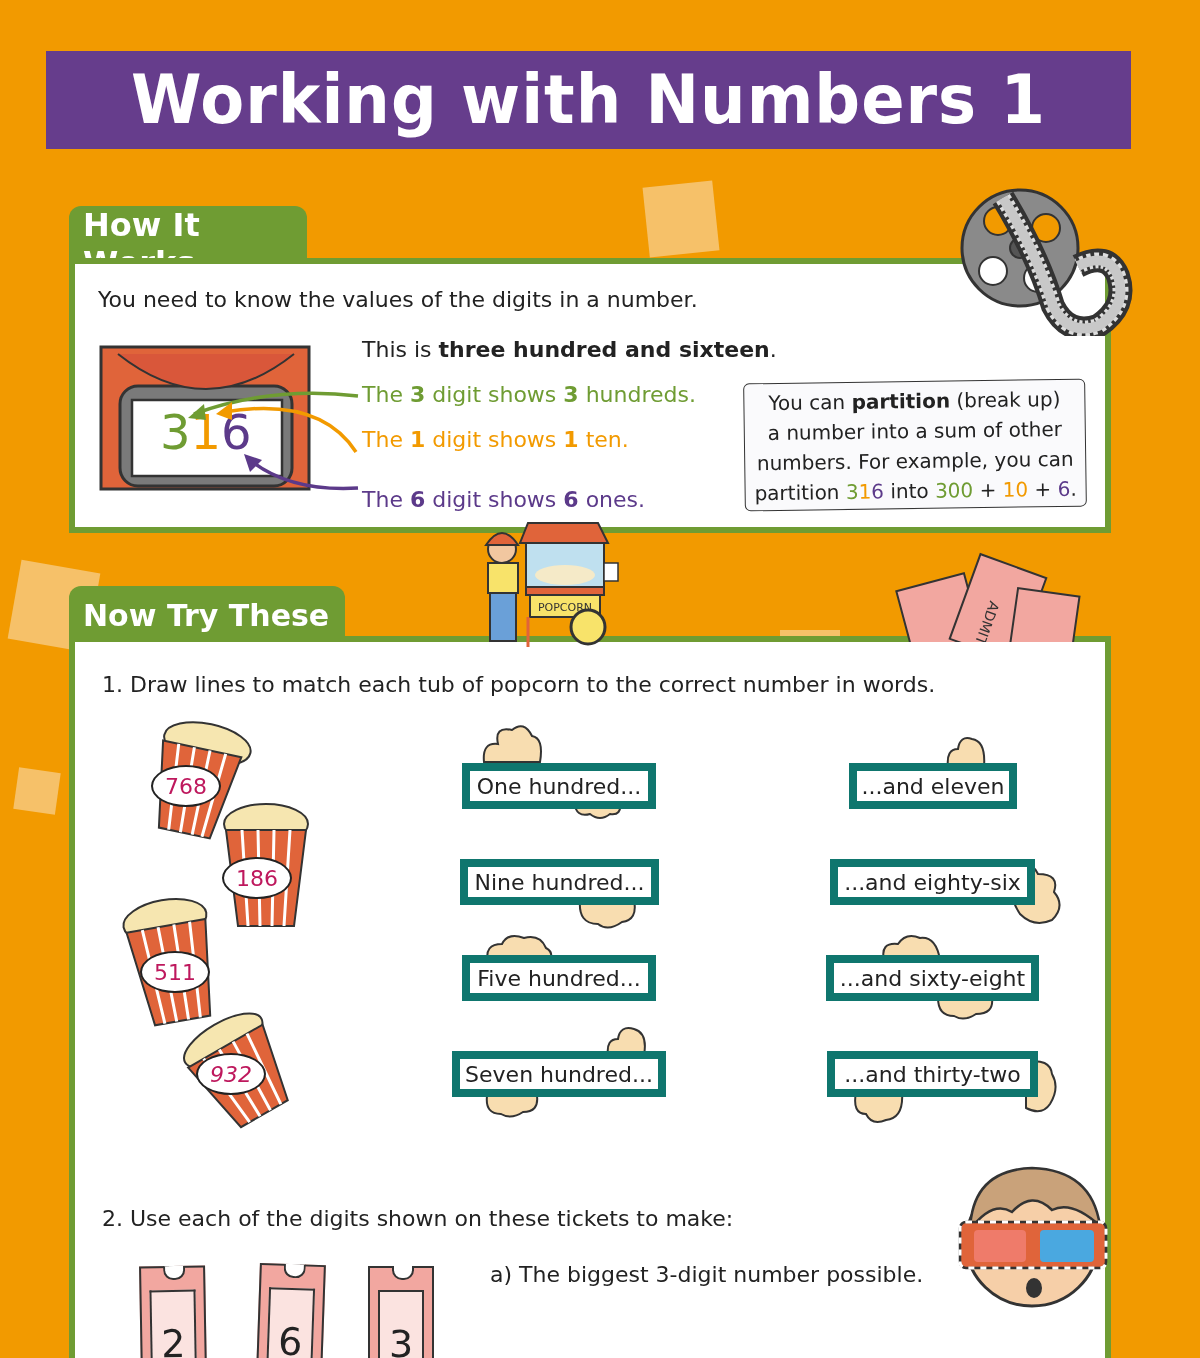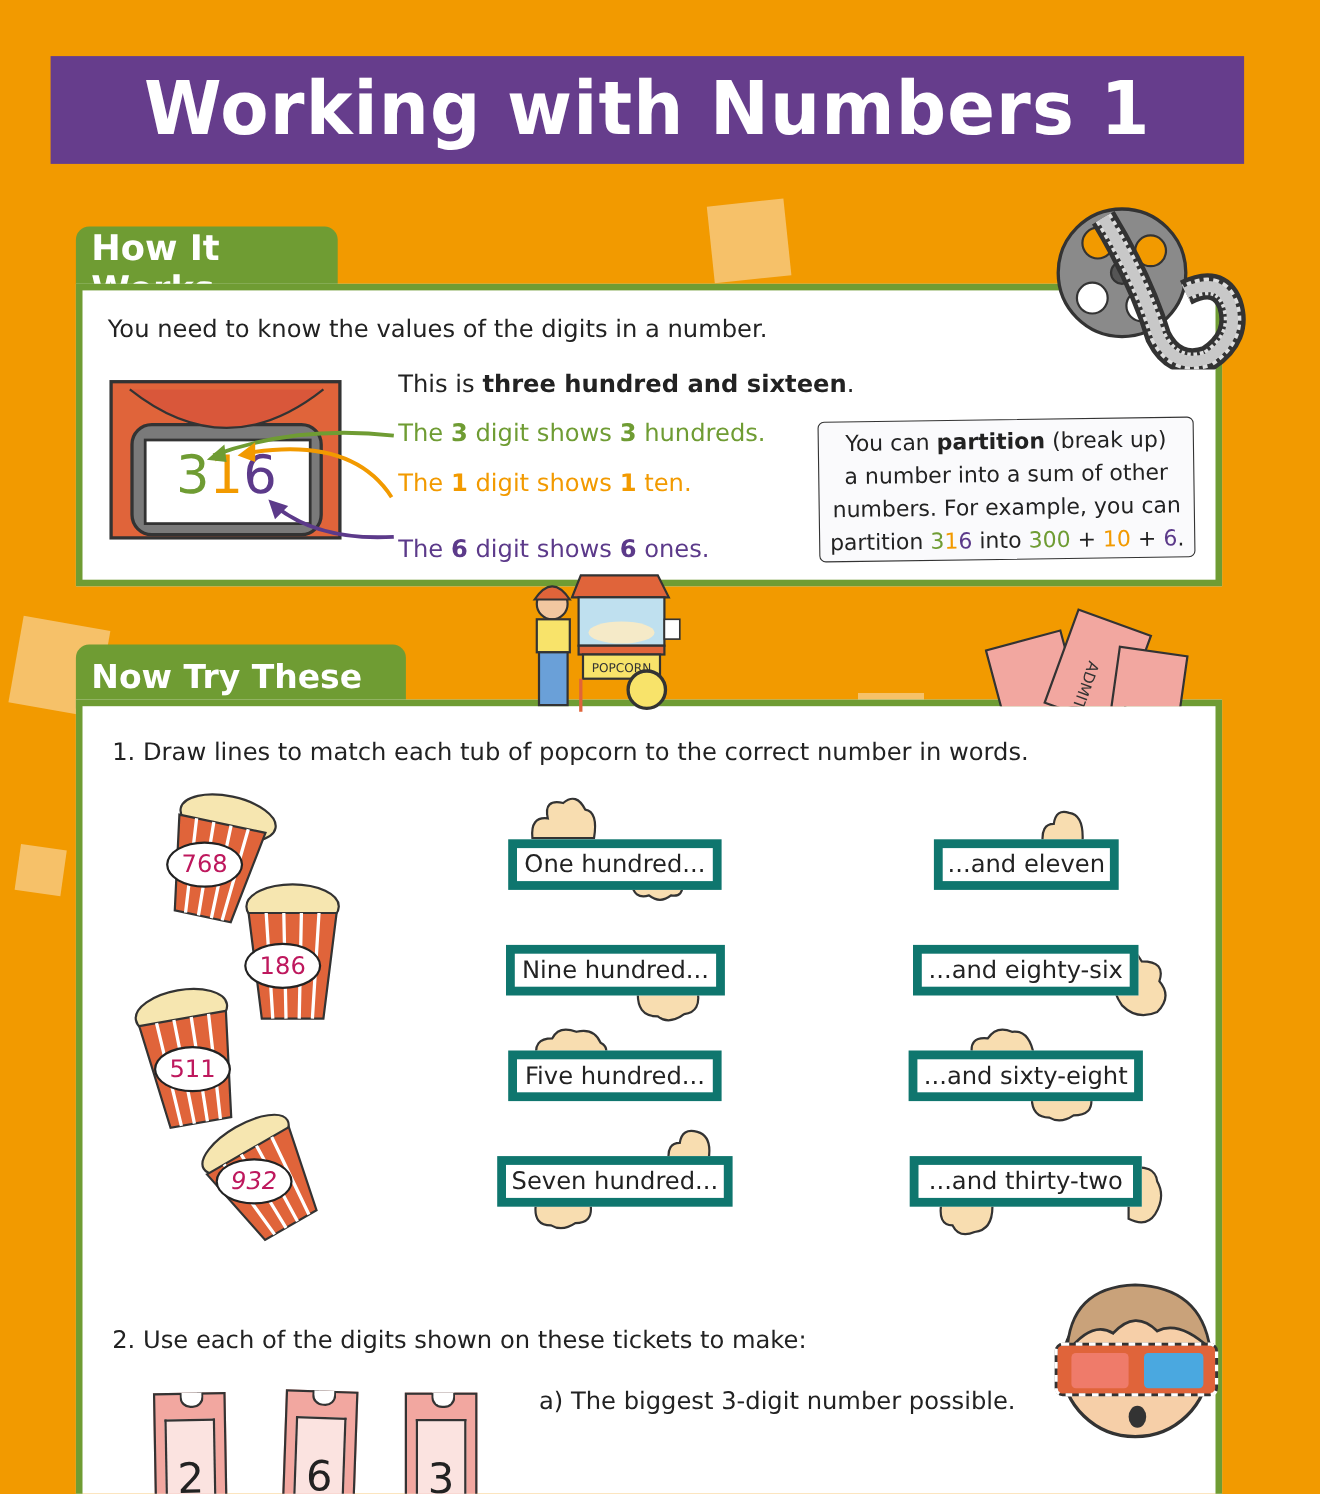--- a/index.html
+++ b/index.html
@@ -124,21 +124,21 @@
   <span>The </span><span class="b">6</span><span> digit shows </span><span class="b">6</span><span> ones.</span>
 </div>
 
 <div class="callout">
   <div><span>You can </span><span class="b">partition</span><span> (break up)</span></div>
   <div>a number into a sum of other</div>
   <div>numbers.  For example, you can</div>
   <div><span>partition </span><span class="green">3</span><span class="orange">1</span><span class="purple">6</span><span> into </span><span class="green">300</span><span> + </span><span class="orange">10</span><span> + </span><span class="purple">6</span><span>.</span></div>
 </div>
 
-<div class="tab" style="left:69px;top:586px;width:300px;height:58px;font-size:30px;">
+<div class="tab" style="left:69px;top:586px;width:276px;height:58px;font-size:30px;">
   <span>Now Try These</span>
 </div>
 <div class="deco-square" style="left:780px;top:630px;width:60px;height:8px;"></div>
 <div class="panel" style="left:69px;top:636px;width:1042px;height:740px;"></div>
 
 <svg style="position:absolute;left:480px;top:515px;z-index:3;" width="140" height="135" viewBox="0 0 140 135">
   <path d="M48 8 L118 8 L128 28 L40 28 Z" fill="#e0643a" stroke="#333" stroke-width="2"></path>
   <rect x="46" y="28" width="78" height="44" fill="#bfe0ef" stroke="#333" stroke-width="2"></rect>
   <ellipse cx="85" cy="60" rx="30" ry="10" fill="#f5eac8"></ellipse>
   <rect x="46" y="72" width="78" height="8" fill="#e0643a" stroke="#333" stroke-width="2"></rect>

